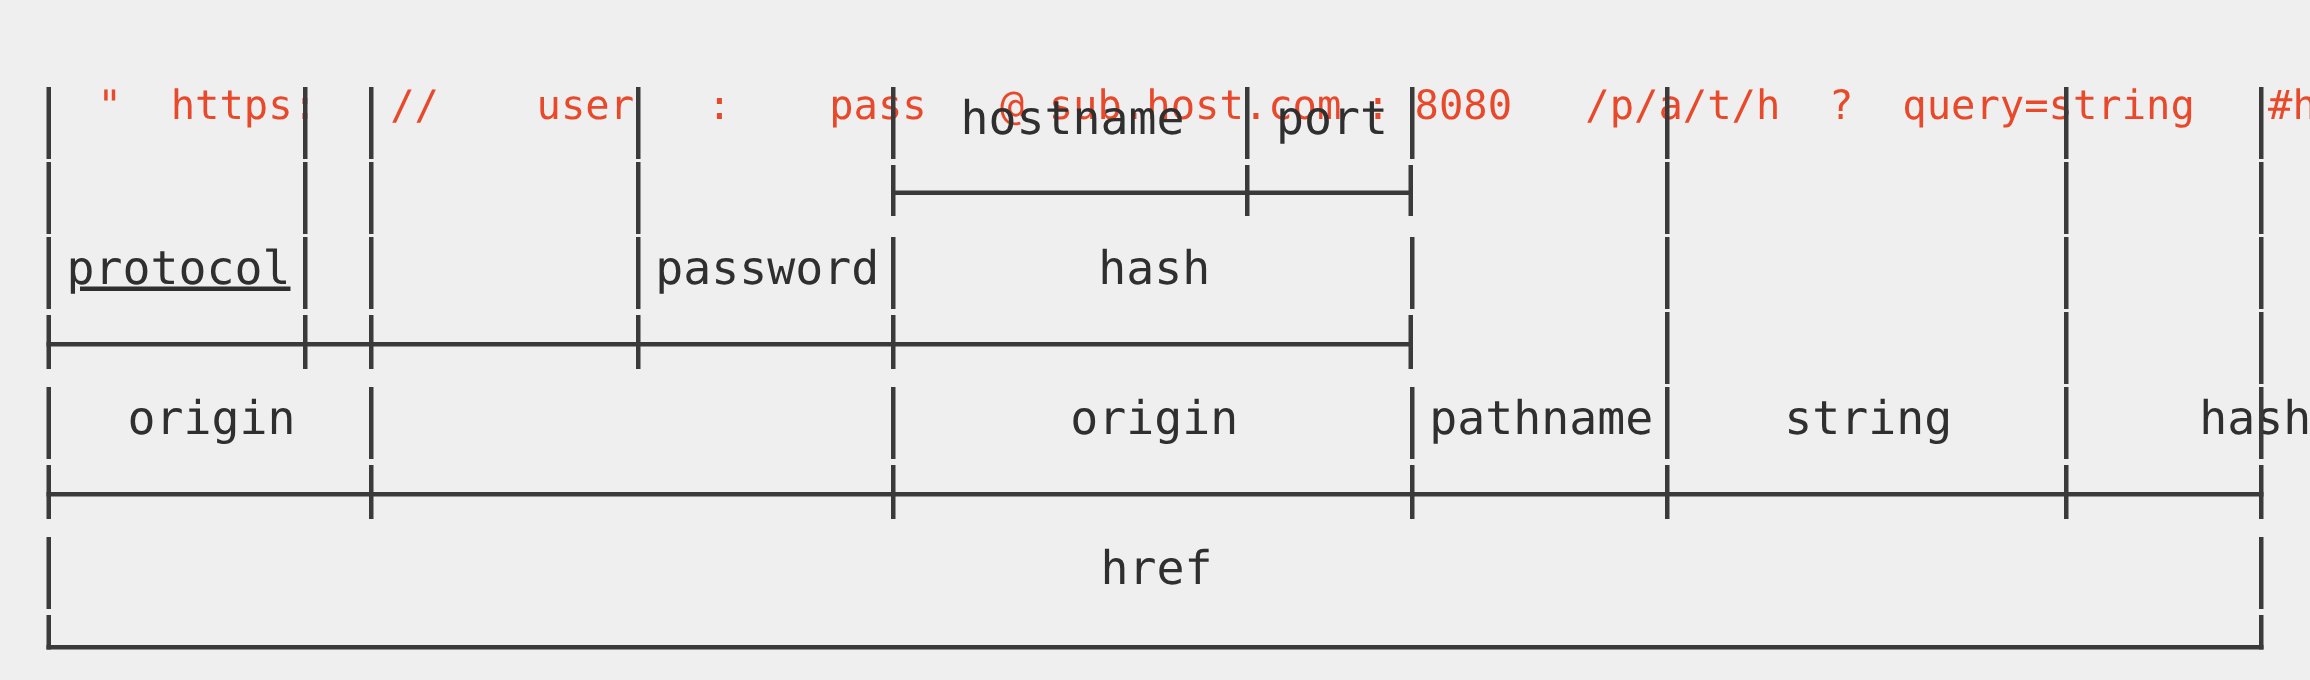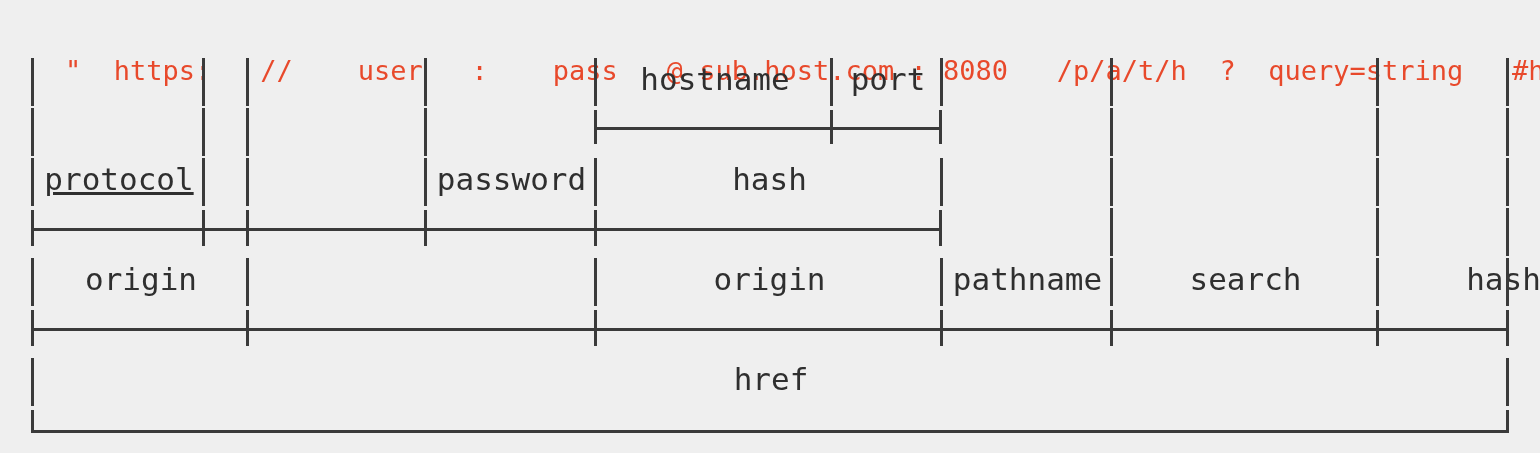--- a/index.html
+++ b/index.html
@@ -133,21 +133,21 @@
   <div class="vbar" style="left:1506px;top:208px; height:48px;"></div>
 
   <div class="vbar" style="left:31px;  top:258px; height:48px;"></div>
   <div class="lbl" style="left:37px;  top:256px; width:208px;">origin</div>
   <div class="vbar" style="left:246px; top:258px; height:48px;"></div>
   <div class="vbar" style="left:594px; top:258px; height:48px;"></div>
   <div class="lbl" style="left:600px; top:256px; width:339px;">origin</div>
   <div class="vbar" style="left:940px; top:258px; height:48px;"></div>
   <div class="lbl" style="left:946px; top:256px; width:163px;">pathname</div>
   <div class="vbar" style="left:1110px;top:258px; height:48px;"></div>
-  <div class="lbl" style="left:1116px;top:256px; width:259px;">search</div>
+  <div class="lbl" style="left:1116px;top:256px; width:259px;">string</div>
   <div class="vbar" style="left:1376px;top:258px; height:48px;"></div>
   <div class="lbl" style="left:1442px;top:256px; width:123px;">hash</div>
   <div class="vbar" style="left:1506px;top:258px; height:48px;"></div>
 
   <div class="hbar" style="left:31px;  top:328px; width:1478px;"></div>
   <div class="tick" style="left:31px;  top:310px; height:36px;"></div>
   <div class="tick" style="left:246px; top:310px; height:36px;"></div>
   <div class="tick" style="left:594px; top:310px; height:36px;"></div>
   <div class="tick" style="left:940px; top:310px; height:36px;"></div>
   <div class="tick" style="left:1110px;top:310px; height:36px;"></div>

